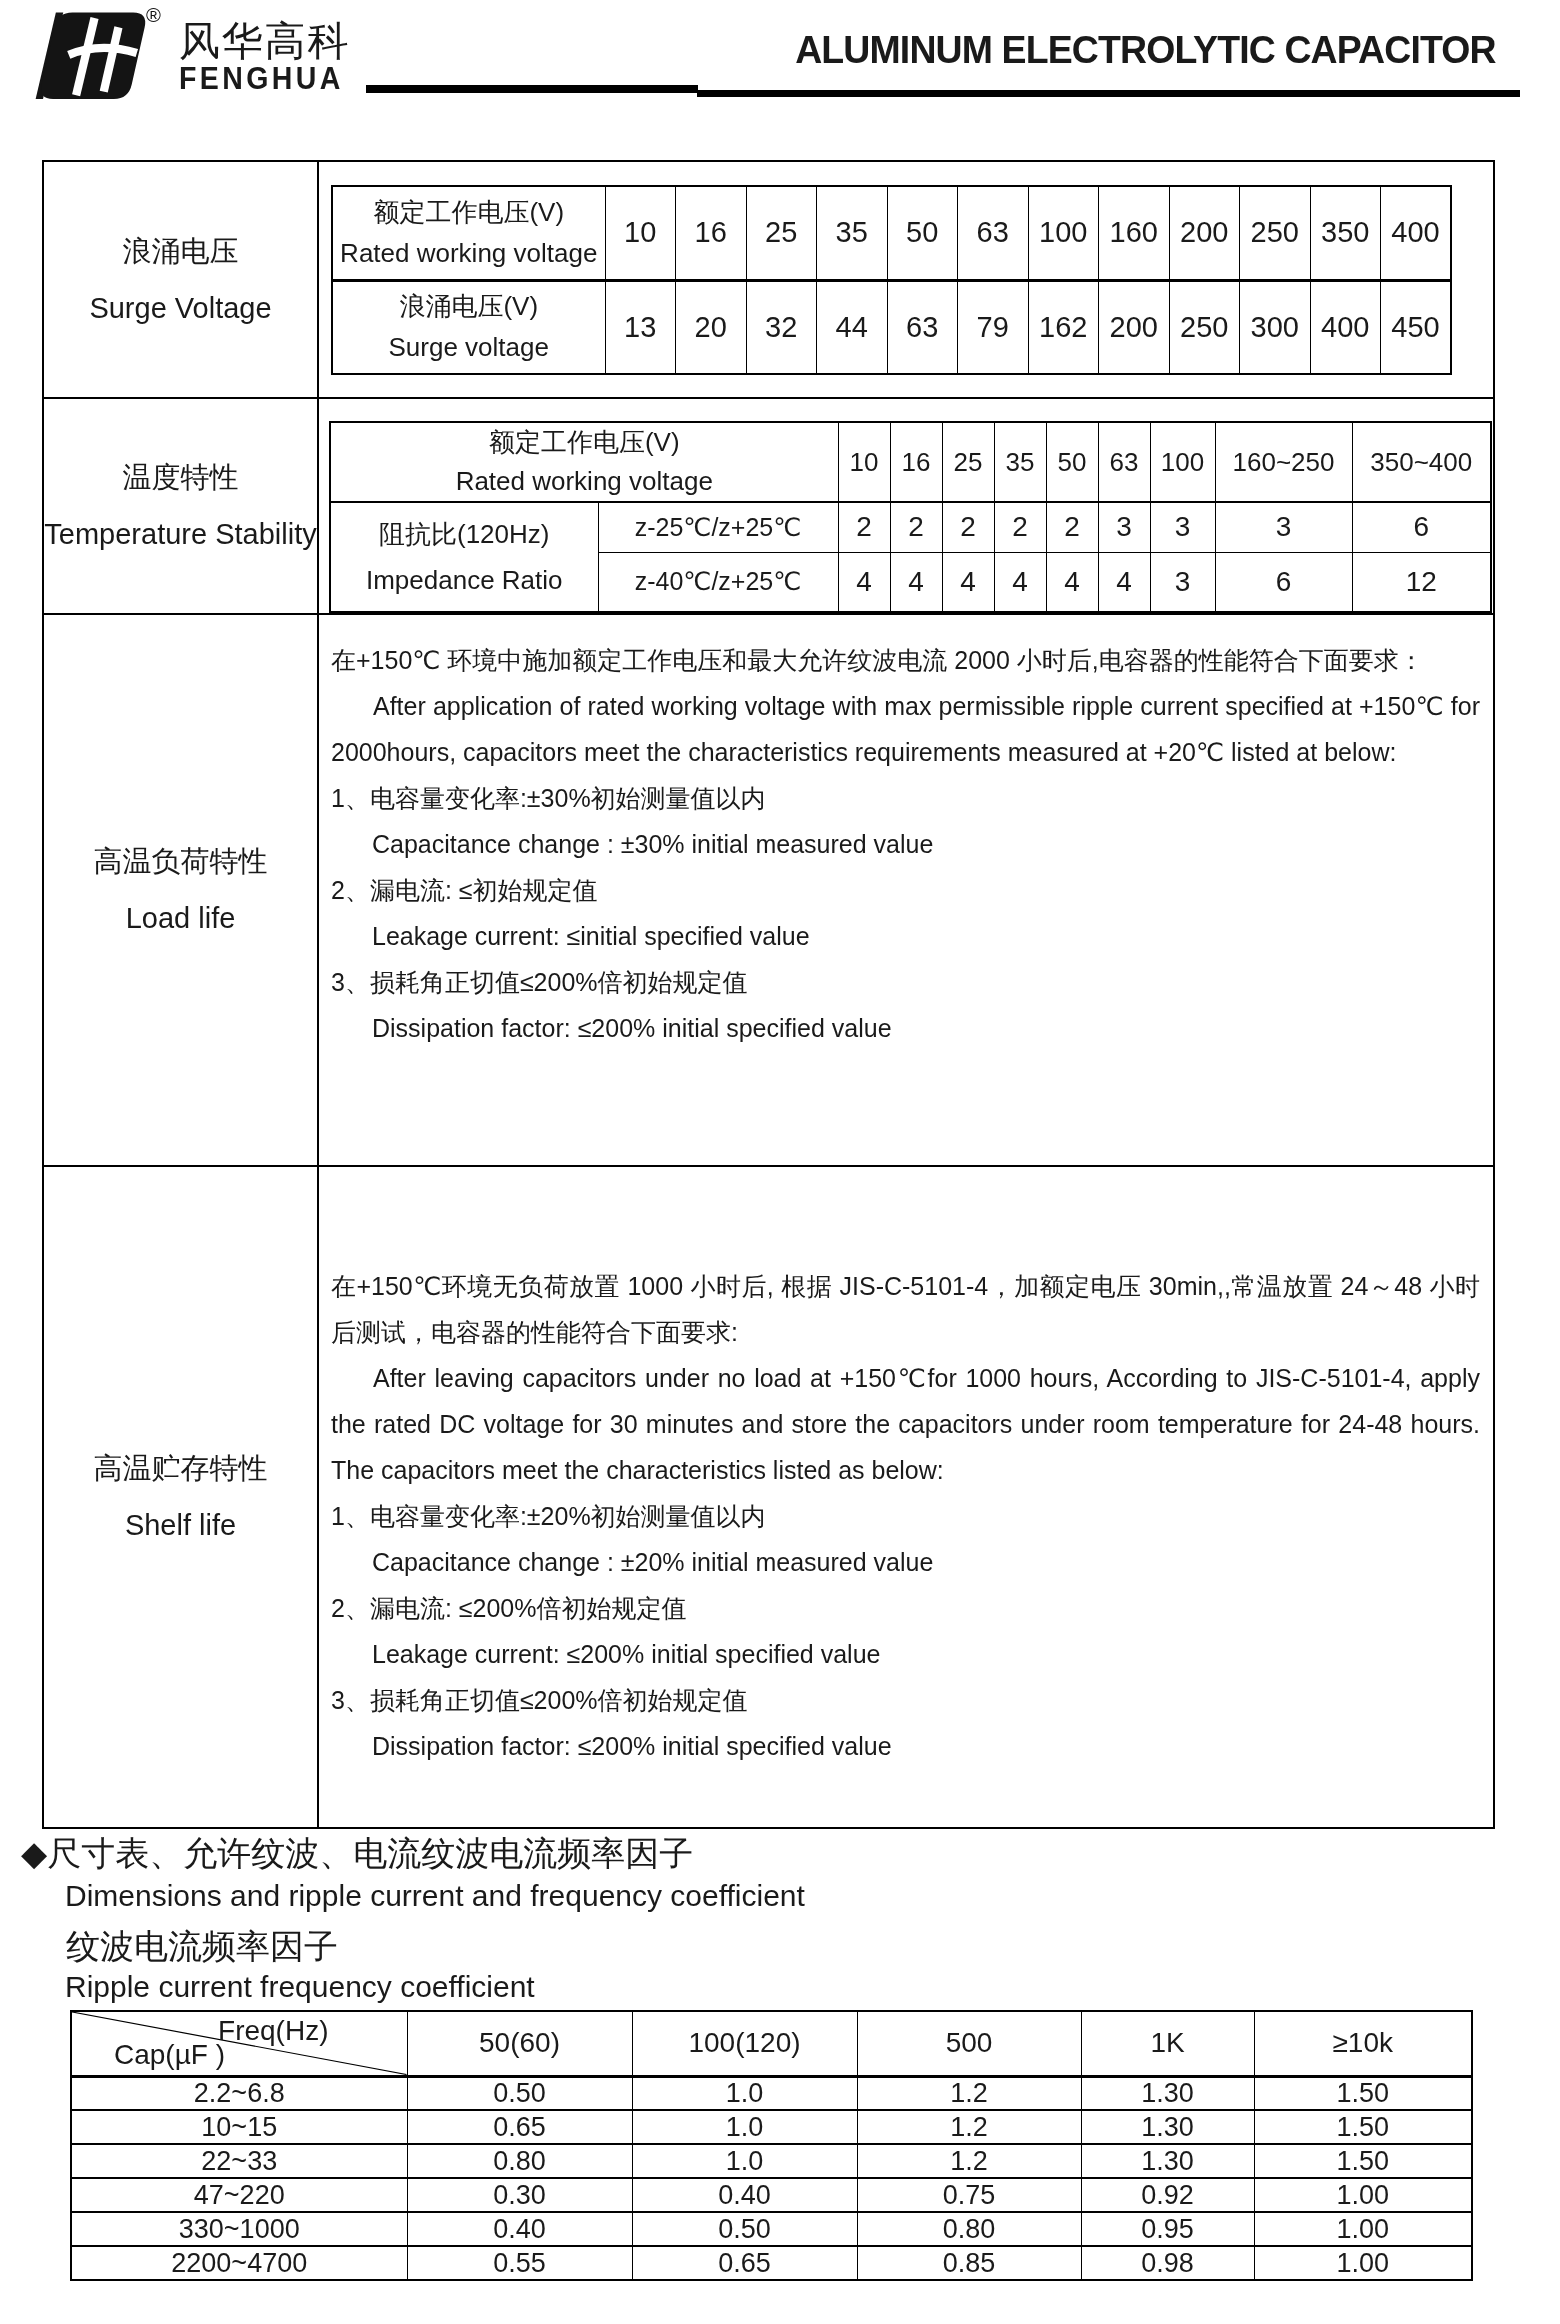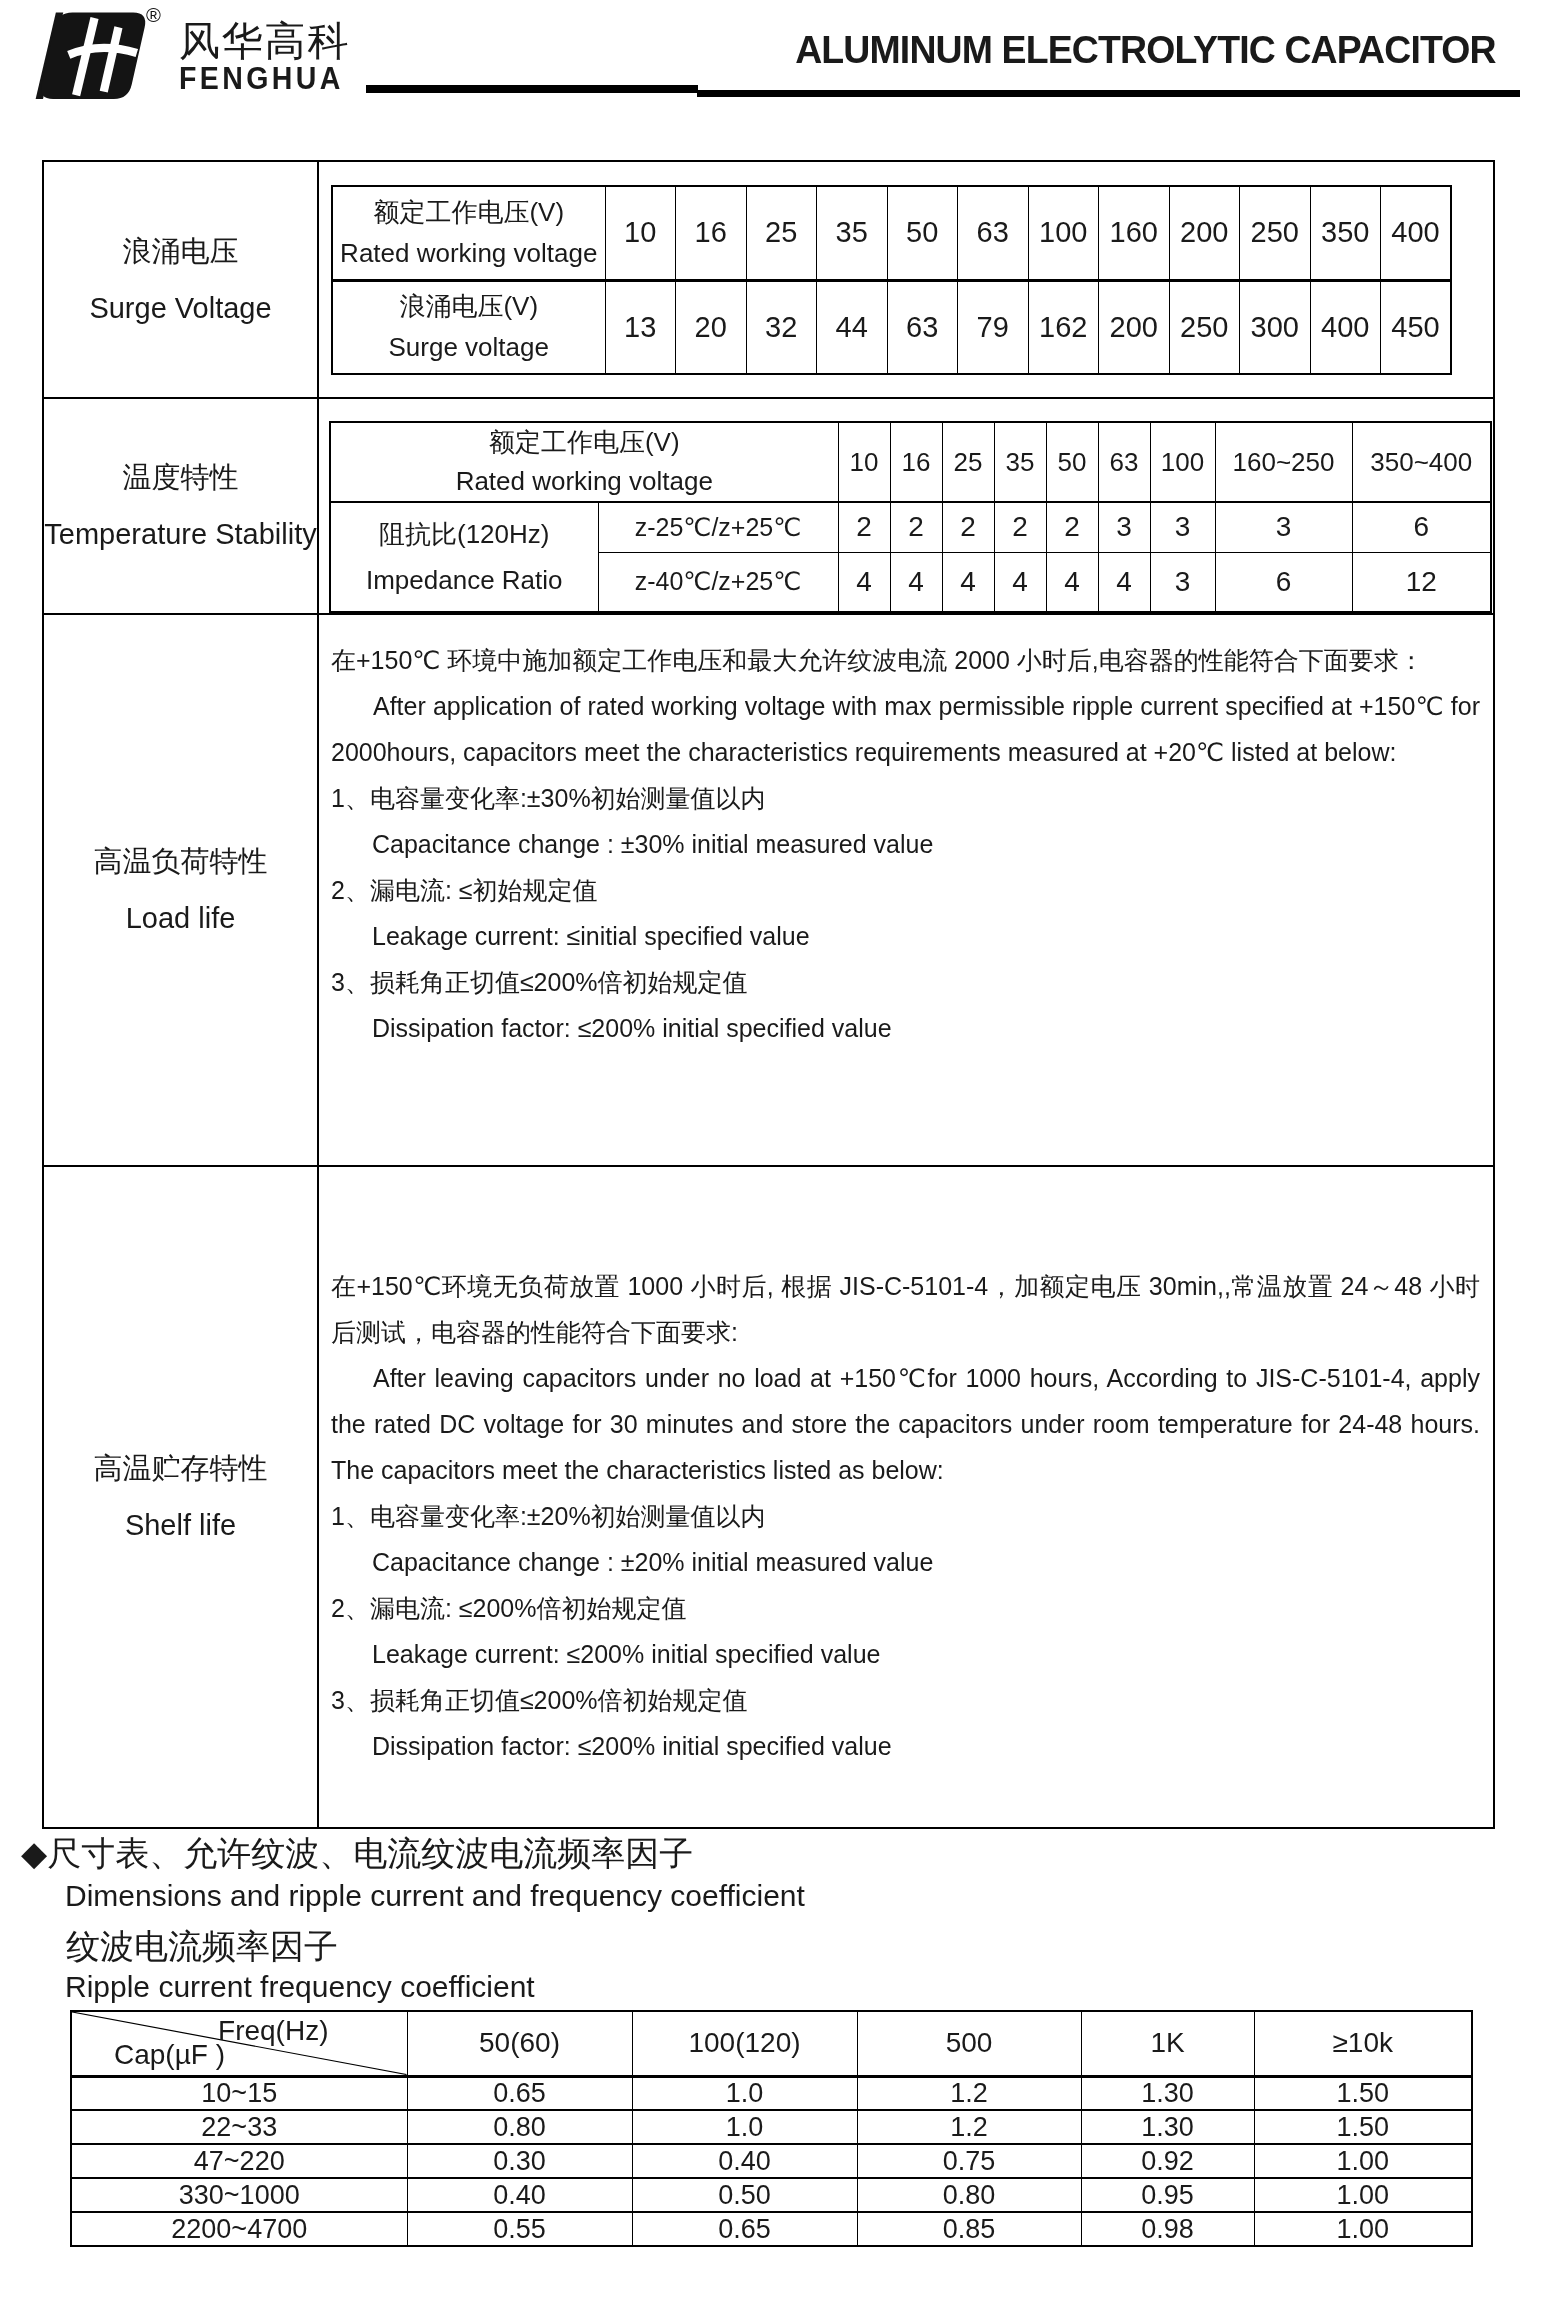--- a/index.html
+++ b/index.html
@@ -297,20 +297,28 @@
           <span class="corner-cap">Cap(µF )</span>
         </td>
         <td>50(60)</td>
           <td>100(120)</td>
           <td>500</td>
           <td>1K</td>
           <td>≥10k</td>
       </tr>
     </tbody>
     <tbody>
+      <tr>
+        <td class="cap">2.2~6.8</td>
+        <td>0.50</td>
+        <td>1.0</td>
+        <td>1.2</td>
+        <td>1.30</td>
+        <td>1.50</td>
+      </tr>
         <tr>
         <td class="cap">10~15</td>
         <td>0.65</td>
         <td>1.0</td>
         <td>1.2</td>
         <td>1.30</td>
         <td>1.50</td>
       </tr>
         <tr>
         <td class="cap">22~33</td>

